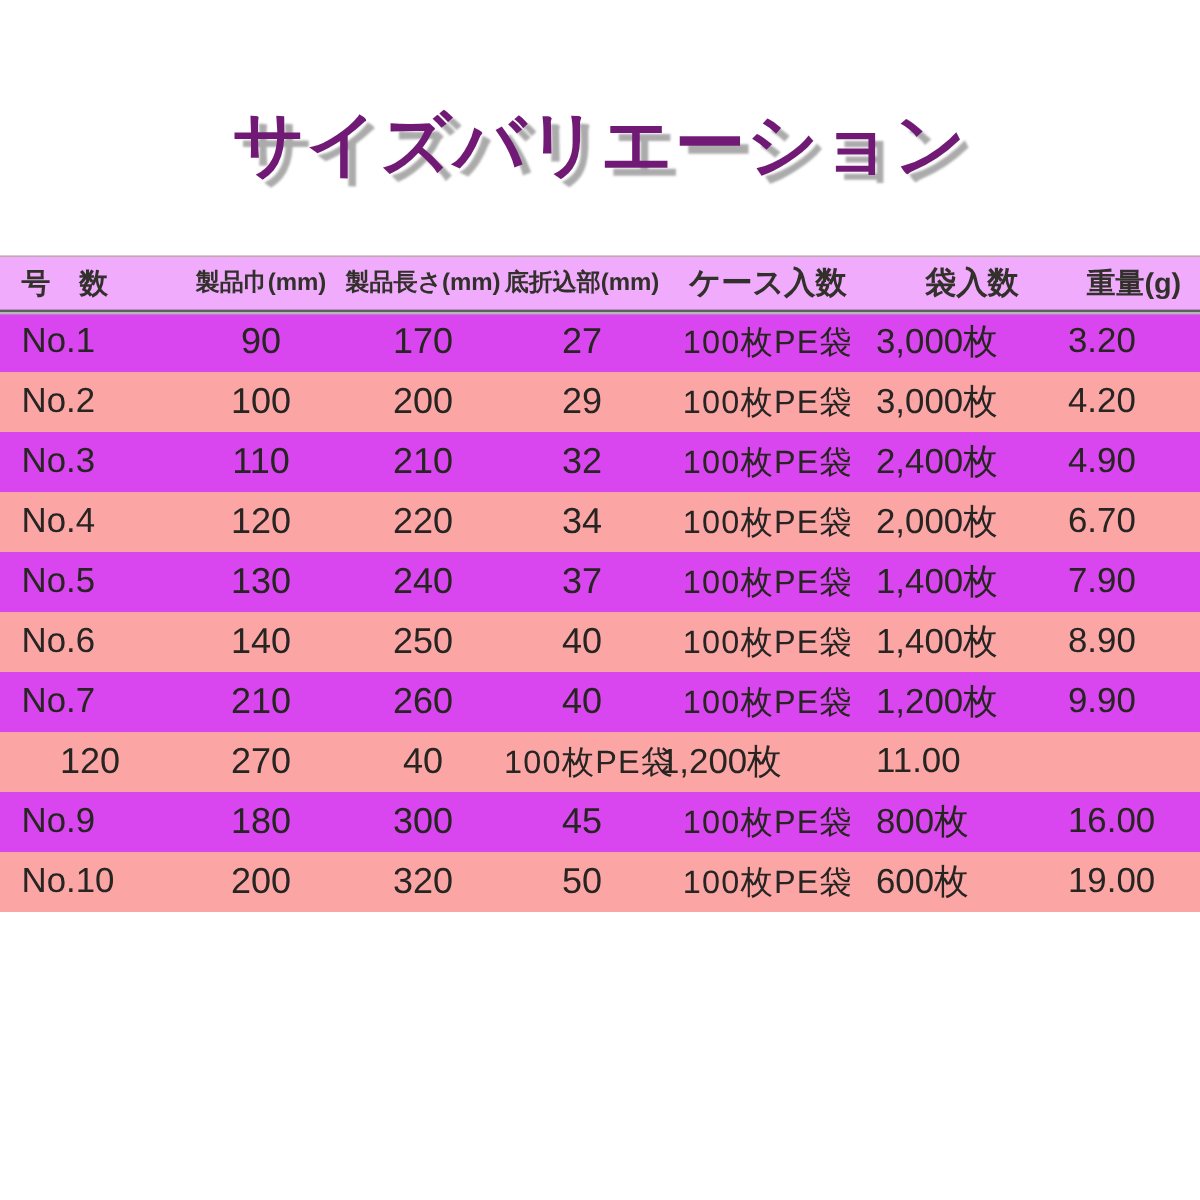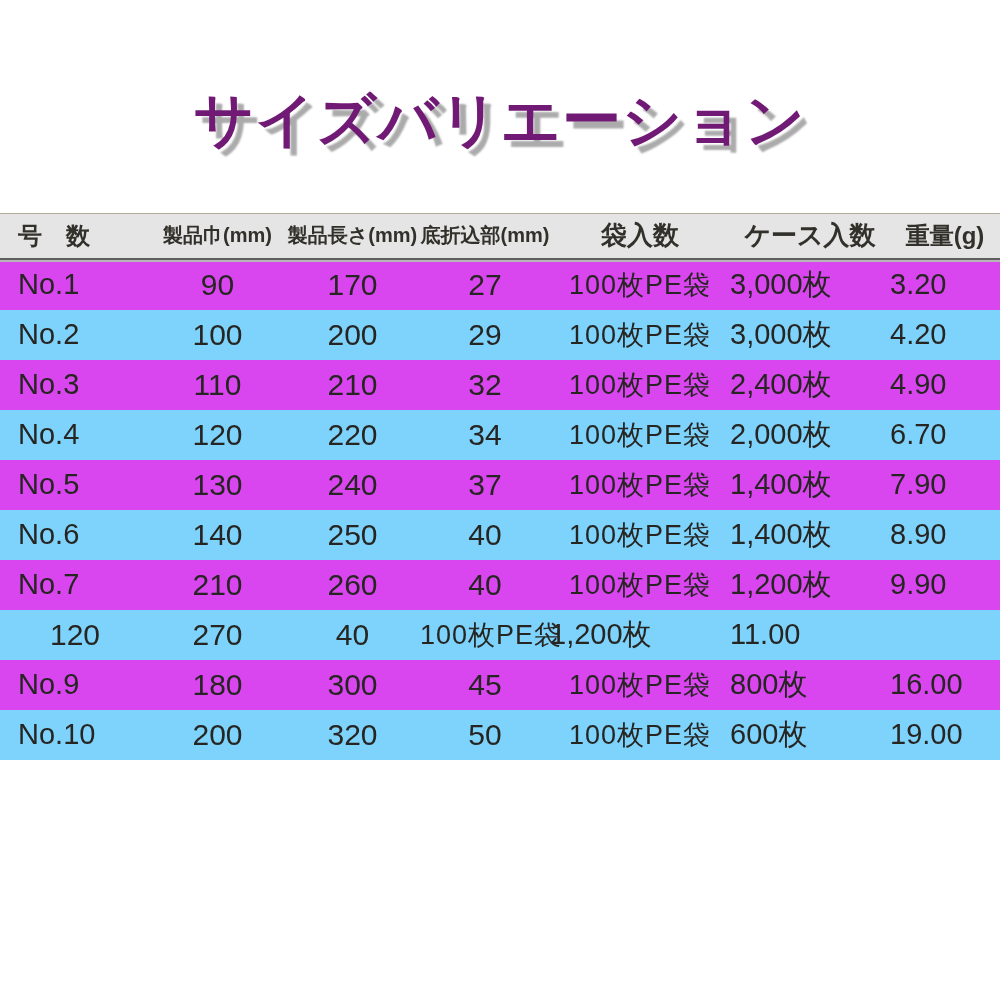--- a/index.html
+++ b/index.html
@@ -32,41 +32,41 @@
     width: 1000px;
   }
   .grid7 {
     display: grid;
     grid-template-columns: 150px 135px 135px 130px 180px 160px 110px;
     align-items: center;
     box-sizing: border-box;
   }
   .thead {
     height: 47px;
-    background: #e5e5e5;
+    background: #f0abfc;
     border-top: 1px solid #b3ab97;
     border-bottom: 2px solid #5f5f5f;
     box-shadow: 0 2px 0 0 #b6b6b6;
     position: relative;
     z-index: 2;
   }
   .th {
     font-weight: bold;
     color: #32302a;
     font-size: 24px;
     white-space: nowrap;
   }
   .th.small { font-size: 20px; }
   .th.big   { font-size: 26px; }
   .trow {
     height: 50px;
     background: #d946ef;
   }
   .trow.stripe {
-    background: #7dd3fc;
+    background: #fca5a5;
   }
   .td {
     font-size: 30px;
     color: #262522;
     white-space: nowrap;
   }
   .td.no   { font-size: 29px; }
   .td.bag  { font-size: 27px; letter-spacing: 1px; }
   .td.case { font-size: 29px; }
   .td.wt   { font-size: 29px; }
@@ -83,22 +83,22 @@
 
   <h1 class="title">サイズバリエーション</h1>
 
   <div class="table">
 
     <div class="thead grid7">
       <div class="th al">号　数</div>
       <div class="th ac small">製品巾(mm)</div>
       <div class="th ac small">製品長さ(mm)</div>
       <div class="th ac small">底折込部(mm)</div>
+      <div class="th ac big">ケース入数</div>
       <div class="th ac big">袋入数</div>
-      <div class="th ac big">ケース入数</div>
       <div class="th ac">重量(g)</div>
     </div>
 
     <div class="trow grid7">
       <div class="td no al">No.1</div>
       <div class="td ac">90</div>
       <div class="td ac">170</div>
       <div class="td ac">27</div>
       <div class="td bag ac">100枚PE袋</div>
       <div class="td case ar c6pad">3,000枚</div>

